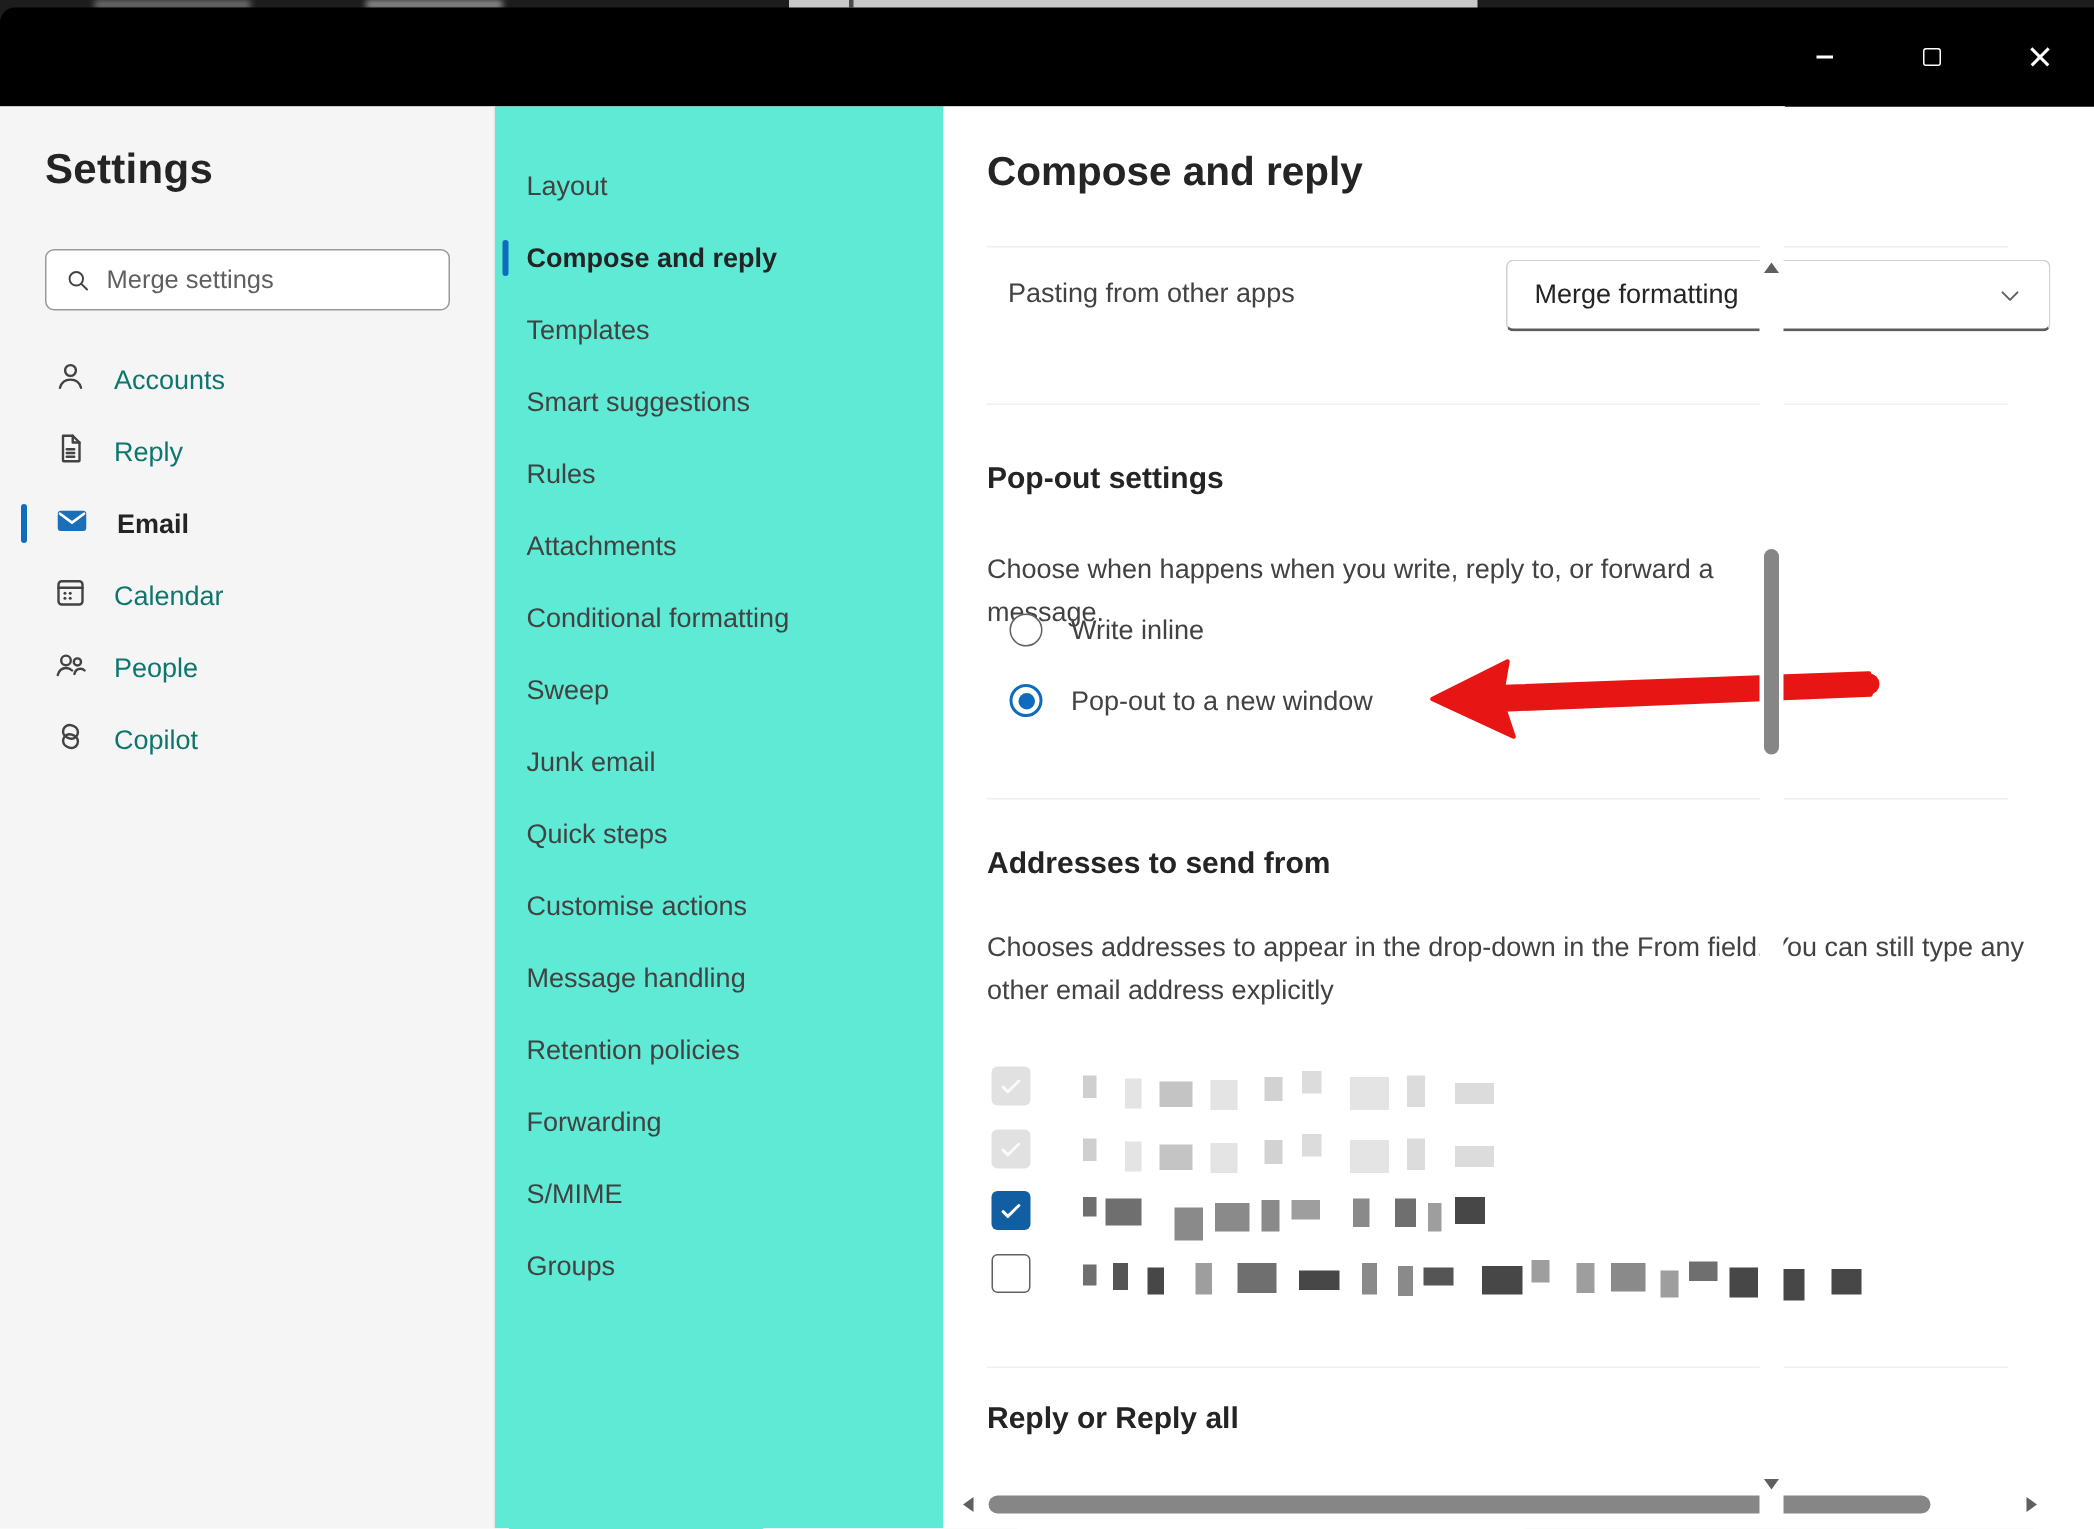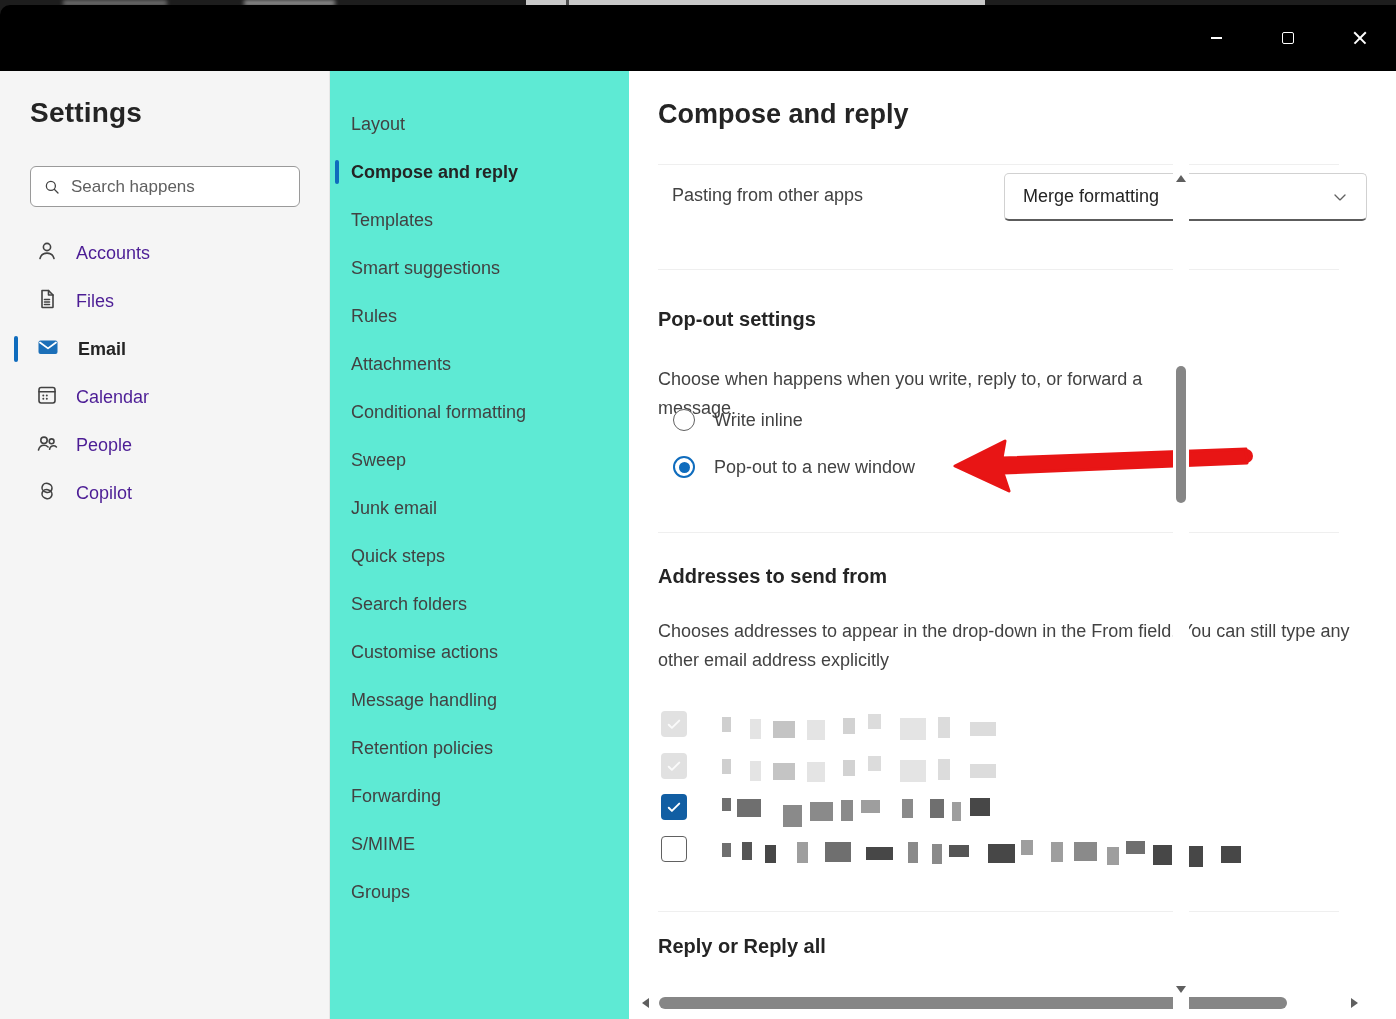--- a/index.html
+++ b/index.html
@@ -28,21 +28,21 @@
   .app { position:absolute; left:0; top:71px; width:1190px; height:948px; display:flex; background:#f5f5f5; }
 
   
   .sidebar { position:relative; width:330px; height:100%; background:#f5f5f5; border-right:1px solid #e7e7e7; flex:none; }
   .settings-title { position:absolute; left:30px; top:26px; font-size:28px; font-weight:700; color:#242424; letter-spacing:.2px; }
   .searchbox { position:absolute; left:30px; top:95px; width:270px; height:41px; background:#fff; border:1px solid #9a9a9a; border-radius:6px; display:flex; align-items:center; padding:0 12px; gap:10px; }
   .searchbox svg { flex:none; }
   .search-ph { font-size:17px; color:#5f5f5f; }
   .side-list { position:absolute; left:0; top:158px; width:100%; }
   .side-item { position:relative; height:48px; display:flex; align-items:center; padding-left:35px; gap:17px; cursor:pointer; }
-  .side-item .lbl { font-size:18px; color:#4c1d95; }
+  .side-item .lbl { font-size:18px; color:#0f766e; }
   .side-item.selected .lbl { font-weight:700; color:#242424; }
   .side-item .sel-bar { display:none; }
   .side-item.selected .sel-bar { display:block; position:absolute; left:14px; top:11px; width:4px; height:26px; border-radius:2px; background:#0f6cbd; }
   .side-item svg { flex:none; }
 
   
   .navcol { position:relative; width:299px; height:100%; background:#5eead4; flex:none; }
   .nav-list { position:absolute; left:0; top:29px; width:100%; }
   .nav-item { position:relative; height:48px; display:flex; align-items:center; padding-left:21px; cursor:pointer; }
   .nav-item .lbl { font-size:18px; color:#424242; }
@@ -125,37 +125,37 @@
 
   <div class="app">
 
     <div class="sidebar">
       <div class="settings-title">Settings</div>
       <div class="searchbox">
         <svg width="18" height="18" viewBox="0 0 24 24" fill="none" stroke="#424242" stroke-width="1.7" stroke-linecap="round">
           <circle cx="10.5" cy="10.5" r="6"></circle>
             <path d="M15 15l5 5"></path>
         </svg>
-        <span class="search-ph">Search happens</span>
+        <span class="search-ph">Merge settings</span>
       </div>
       <div class="side-list" id="side-list">
           <div class="side-item">
             <span><svg width="24" height="24" viewBox="0 0 24 24" fill="none" stroke="#424242" stroke-width="1.6" stroke-linecap="round" stroke-linejoin="round">
                 <circle cx="12" cy="8" r="3.6"></circle>
                 <path d="M5 19.5c1-3.6 3.7-5.4 7-5.4s6 1.8 7 5.4"></path>
               </svg></span>
             <span class="lbl">Accounts</span>
           </div>
           <div class="side-item">
             <span><svg width="24" height="24" viewBox="0 0 24 24" fill="none" stroke="#424242" stroke-width="1.6" stroke-linecap="round" stroke-linejoin="round">
                 <path d="M7 3.5h6.5L18 8v12a.5.5 0 0 1-.5.5h-10A.5.5 0 0 1 7 20V3.5z"></path>
                 <path d="M13.5 3.5V8H18"></path>
                 <path d="M9.5 12.5h5M9.5 15h5M9.5 17.5h5"></path>
               </svg></span>
-            <span class="lbl">Files</span>
+            <span class="lbl">Reply</span>
           </div>
           <div class="side-item selected">
             <div class="sel-bar"></div>
             <span><svg width="26" height="24" viewBox="0 0 24 24">
                 <rect x="2.5" y="5.5" width="19" height="13.5" rx="2" fill="#1b6fb8"></rect>
                 <path d="M4 7.5 12 13.4 20 7.5" fill="none" stroke="#fff" stroke-width="1.8" stroke-linecap="round" stroke-linejoin="round"></path>
               </svg></span>
             <span class="lbl">Email</span>
           </div>
           <div class="side-item">
@@ -213,23 +213,20 @@
             <span class="lbl">Conditional formatting</span>
           </div>
           <div class="nav-item">
             <span class="lbl">Sweep</span>
           </div>
           <div class="nav-item">
             <span class="lbl">Junk email</span>
           </div>
           <div class="nav-item">
             <span class="lbl">Quick steps</span>
-          </div>
-          <div class="nav-item">
-            <span class="lbl">Search folders</span>
           </div>
           <div class="nav-item">
             <span class="lbl">Customise actions</span>
           </div>
           <div class="nav-item">
             <span class="lbl">Message handling</span>
           </div>
           <div class="nav-item">
             <span class="lbl">Retention policies</span>
           </div>

